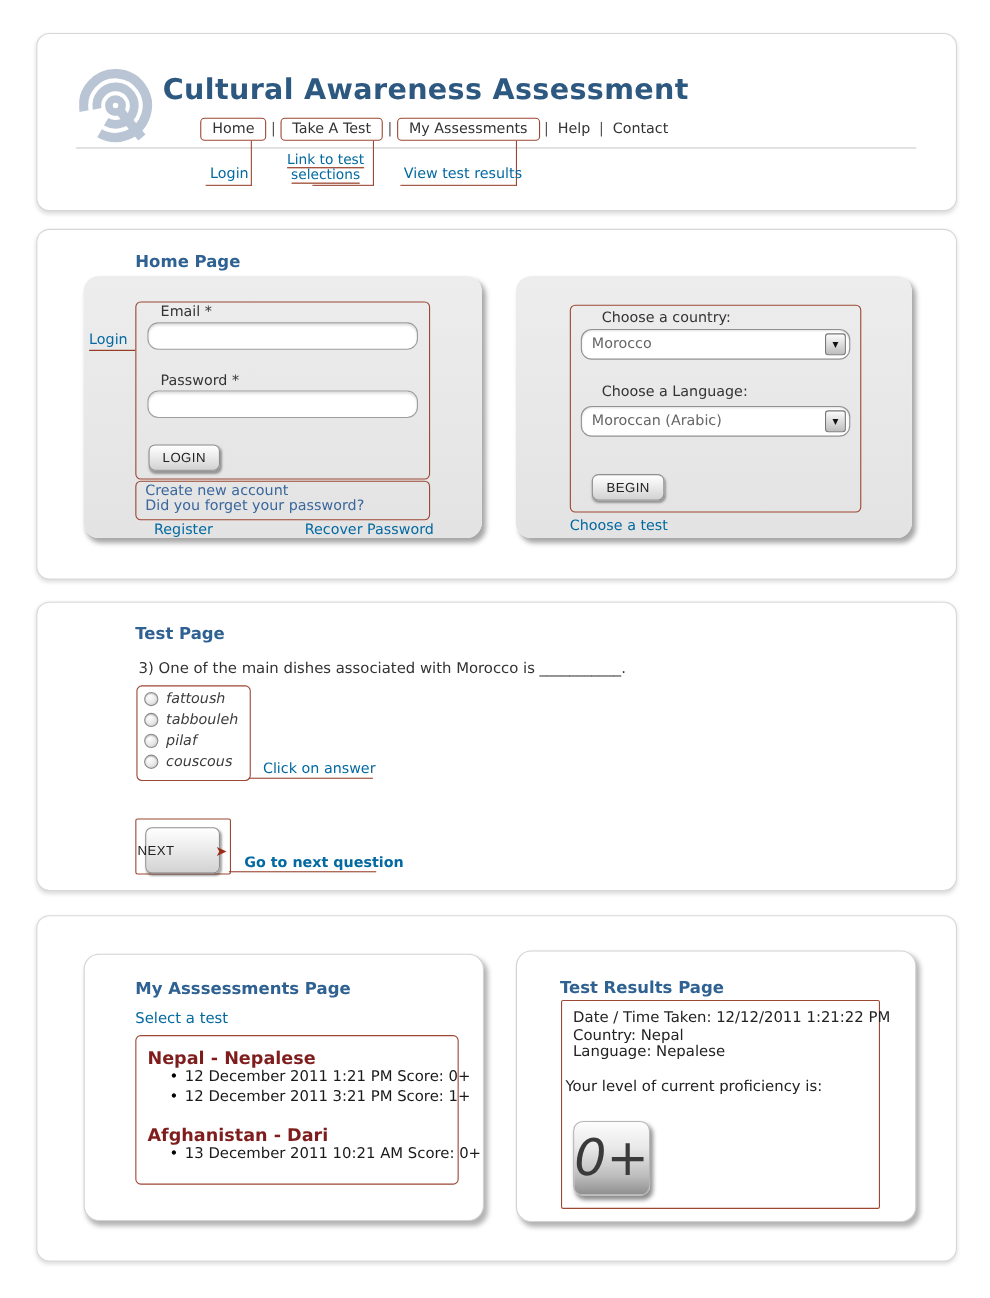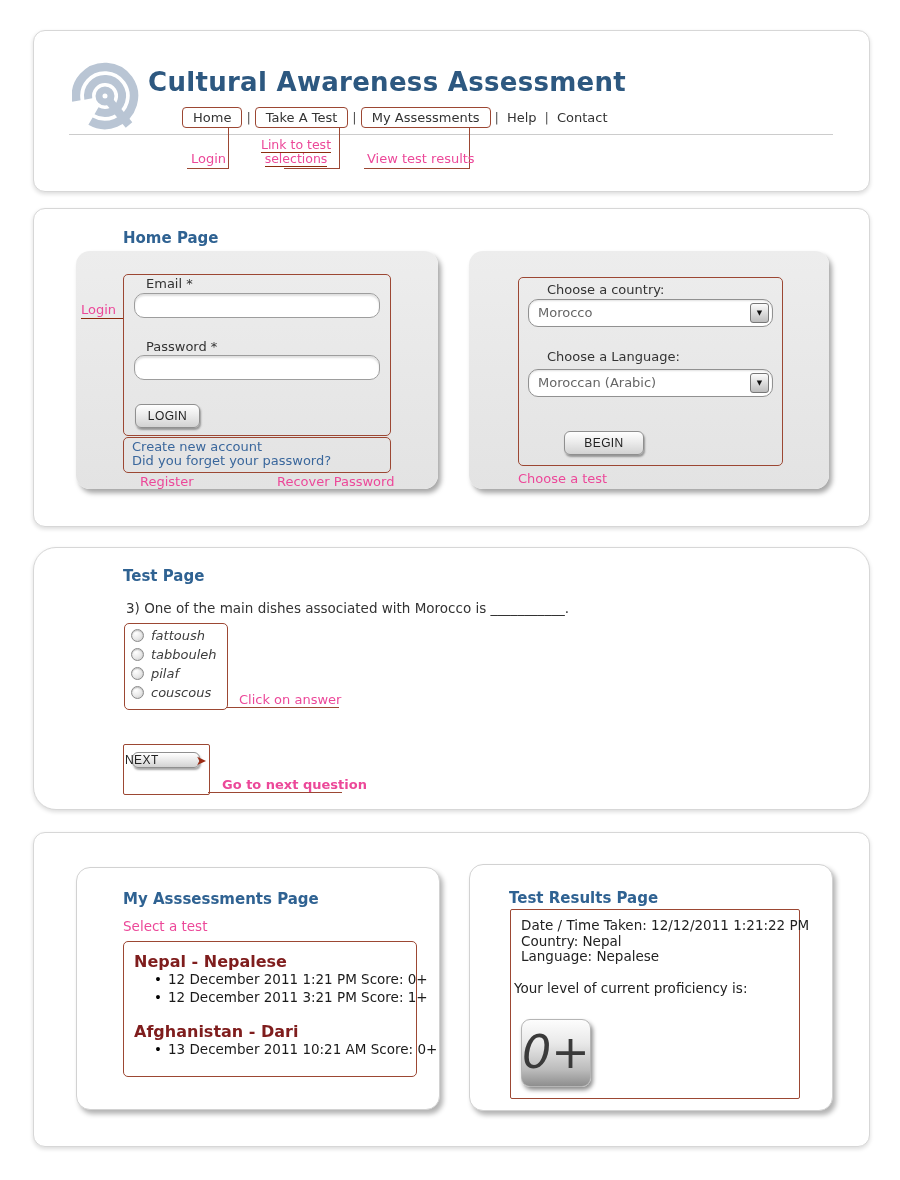--- a/index.html
+++ b/index.html
@@ -2,36 +2,36 @@
 <html><head>
 <meta charset="utf-8">
 <style>
   html,body{margin:0;padding:0;background:#ffffff;}
   body{width:900px;height:1180px;font-family:"DejaVu Sans","Liberation Sans",sans-serif;}
   #page{position:relative;width:900px;height:1180px;background:#fff;overflow:hidden;}
   .panel{position:absolute;background:#fff;border:1px solid #d7d7d7;border-radius:12px;
          box-shadow:0 2px 4px rgba(0,0,0,0.14);}
   #panel-header{left:33px;top:30px;width:835px;height:160px;}
   #panel-mid{left:33px;top:208px;width:835px;height:317px;}
-  #panel-test{left:33px;top:547px;width:835px;height:261px;border-radius:23px;}
+  #panel-test{left:33px;top:547px;width:835px;height:261px;}
   #panel-bottom{left:33px;top:832px;width:835px;height:313px;}
   h1.apptitle{position:absolute;margin:0;font-size:26px;font-weight:bold;color:#2d5880;letter-spacing:.3px;}
   h2.sectitle{position:absolute;margin:0;font-size:15px;font-weight:bold;color:#2f6292;}
 
   
   .nav{position:absolute;display:flex;align-items:center;gap:4px;font-size:13px;color:#333;}
   .navbox{border:1px solid #9c4733;border-radius:4px;padding:2px 10px;background:#fff;cursor:pointer;}
   .navplain{padding:2px 4px;cursor:pointer;}
   .navsep{color:#555;}
   .nav-divider{position:absolute;height:1px;background:#cccccc;}
   .connector{position:absolute;border-right:1px solid #9c4733;border-bottom:1px solid #9c4733;}
   .hline{position:absolute;height:1px;background:#9c4733;}
 
   
-  .note{position:absolute;font-size:13px;color:#ec4899;white-space:nowrap;}
+  .note{position:absolute;font-size:13px;color:#0369a1;white-space:nowrap;}
   .note-u{border-bottom:1px solid #8c2c0f;padding-bottom:1px;}
   .notectr{text-align:center;line-height:14px;font-size:12.5px;}
   .notectr span{border-bottom:1px solid #8c2c0f;padding-bottom:0px;}
 
   
   .graycard{position:absolute;background:linear-gradient(#ededed,#e3e3e3);border-radius:14px;
             box-shadow:3px 4px 5px rgba(0,0,0,0.35);}
   .whitecard{position:absolute;background:#fff;border:1px solid #d2d2d2;border-radius:14px;
              box-shadow:3px 4px 5px rgba(0,0,0,0.3);}
   .redbox{position:absolute;border:1px solid #9c4733;border-radius:5px;}
@@ -137,21 +137,21 @@
     <div class="flabel" style="left:513px;top:73px;">Choose a country:</div>
     <div class="select" style="left:494px;top:90px;width:243px;height:26px;">
       <span class="val">Morocco</span>
       <span class="arrowbtn">▼</span>
     </div>
     <div class="flabel" style="left:513px;top:140px;">Choose a Language:</div>
     <div class="select" style="left:494px;top:160px;width:243px;height:26px;">
       <span class="val">Moroccan (Arabic)</span>
       <span class="arrowbtn">▼</span>
     </div>
-    <button class="btn" style="left:504px;top:222px;width:80px;height:24px;margin-left:26px;">BEGIN</button>
+    <button class="btn" style="left:504px;top:222px;width:66px;height:24px;">BEGIN</button>
     <div class="note" style="left:484px;top:262px;">Choose a test</div>
   </section>
 
   <section class="panel" id="panel-test">
     <h2 class="sectitle" style="left:89px;top:19px;">Test Page</h2>
     <div class="qtext" style="left:92px;top:52px;">3) One of the main dishes associated with Morocco is ___________.</div>
 
     <div class="redbox" style="left:90px;top:75px;width:102px;height:85px;"></div>
     <div class="optrow" style="left:97px;top:80px;">
       <span class="radio"></span>
@@ -166,21 +166,21 @@
       <span class="optlabel">pilaf</span>
     </div>
     <div class="optrow" style="left:97px;top:137px;">
       <span class="radio"></span>
       <span class="optlabel">couscous</span>
     </div>
     <div class="hline" style="left:192px;top:159px;width:113px;"></div>
     <div class="note" style="left:205px;top:144px;">Click on answer</div>
 
     <div class="redbox" style="left:89px;top:196px;width:85px;height:49px;border-radius:2px;"></div>
-    <button class="btn" style="left:98px;top:204px;width:68px;height:16px;gap:32px;">
+    <button class="btn" style="left:98px;top:204px;width:68px;height:42px;gap:32px;">
       <span>NEXT</span>
       <span class="nextarrow">➤</span>
     </button>
     <div class="hline" style="left:174px;top:244px;width:134px;"></div>
     <div class="note" style="left:188px;top:229px;font-weight:bold;">Go to next question</div>
   </section>
 
   <section class="panel" id="panel-bottom">
     <div class="whitecard" style="left:42px;top:34px;width:362px;height:241px;"></div>
     <h2 class="sectitle" style="left:89px;top:57px;">My Asssessments Page</h2>

